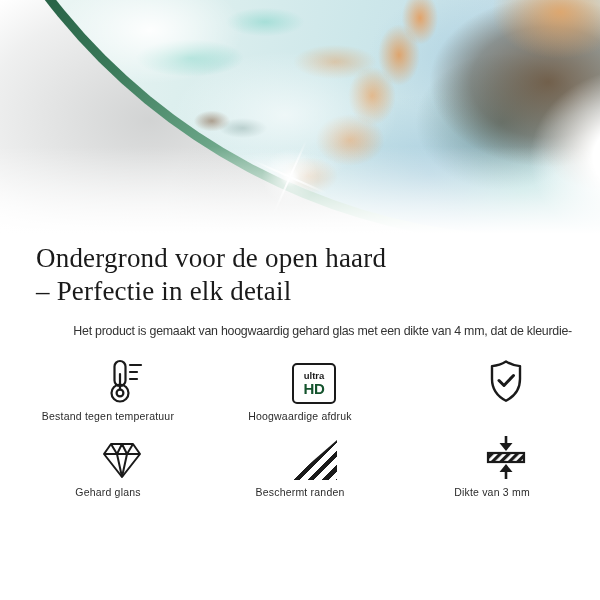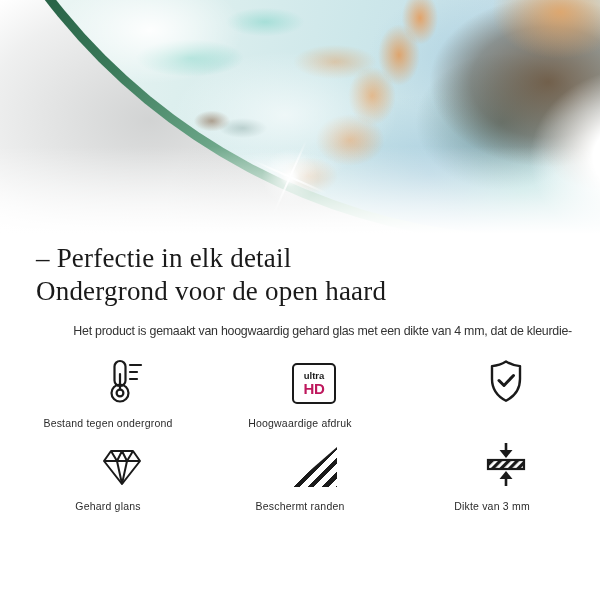--- a/index.html
+++ b/index.html
@@ -73,29 +73,29 @@
   h1 .h-line{display:block;}
   .lead{margin-top:10px;font-size:12.4px;line-height:26px;color:#333;letter-spacing:-.25px;}
   .lead .p-line{display:block;white-space:nowrap;text-align:right;}
 
   
   .features{
     margin:14px 0 0 12px;width:576px;
     display:grid;grid-template-columns:repeat(3,1fr);row-gap:12px;
   }
   .feature{display:flex;flex-direction:column;align-items:center;}
-  .icon-wrap{height:46px;display:flex;align-items:flex-end;justify-content:center;margin-bottom:13px;color:#1a1a1a;padding-left:28px;}
+  .icon-wrap{height:46px;display:flex;align-items:flex-end;justify-content:center;margin-bottom:6px;color:#1a1a1a;padding-left:28px;}
   .feature-label{font-size:10.5px;color:#2b2b2b;letter-spacing:.2px;white-space:nowrap;}
 
   .hd-box{
     width:40px;height:37px;border:2.5px solid #1a1a1a;border-radius:5px;
     display:flex;flex-direction:column;align-items:center;justify-content:center;background:#fff;
   }
   .hd-top{font-size:9.5px;font-weight:700;line-height:10px;color:#1a1a1a;}
-  .hd-bottom{font-size:15px;font-weight:800;line-height:15px;letter-spacing:-.3px;color:#be185d;}
+  .hd-bottom{font-size:15px;font-weight:800;line-height:15px;letter-spacing:-.3px;color:#14532d;}
 
   .edge-tri{
     width:46px;height:40px;
     clip-path:polygon(0% 100%,100% 0%,100% 100%);
     background:repeating-linear-gradient(135deg,#1a1a1a 0 4.5px,rgba(0,0,0,0) 4.5px 10px);
   }
 </style>
 </head>
 <body>
 
@@ -104,43 +104,43 @@
   <div class="hero">
     <div class="hero-shadow"></div>
     <div class="hero-edge"></div>
     <div class="hero-art"></div>
     <div class="sparkle"></div>
     <div class="hero-fade"></div>
   </div>
 
   <section class="copy">
     <h1>
+      <span class="h-line">Ondergrond voor de open haard</span>
       <span class="h-line">– Perfectie in elk detail</span>
-      <span class="h-line">Ondergrond voor de open haard</span>
     </h1>
     <div class="lead">
       <span class="p-line">Het product is gemaakt van hoogwaardig gehard glas met een dikte van 4 mm, dat de kleurdie-</span>
     </div>
   </section>
 
   <div class="features">
 
     <div class="feature">
       <div class="icon-wrap">
         <svg width="44" height="46" viewBox="0 0 44 46" fill="none" stroke="#1a1a1a" stroke-width="2.2" stroke-linecap="round">
           <rect x="14.5" y="3" width="11" height="25" rx="5.5"></rect>
           <circle cx="20" cy="35" r="8.5"></circle>
           <circle cx="20" cy="35" r="3.4"></circle>
           <line x1="20" y1="16" x2="20" y2="31"></line>
           <line x1="30" y1="7" x2="41" y2="7"></line>
           <line x1="30" y1="14" x2="37" y2="14"></line>
           <line x1="30" y1="21" x2="37" y2="21"></line>
         </svg>
       </div>
-      <div class="feature-label">Bestand tegen ondergrond</div>
+      <div class="feature-label">Bestand tegen temperatuur</div>
     </div>
 
     <div class="feature">
       <div class="icon-wrap">
         <div class="hd-box">
           <span class="hd-top">ultra</span>
           <span class="hd-bottom">HD</span>
         </div>
       </div>
       <div class="feature-label">Hoogwaardige afdruk</div>

